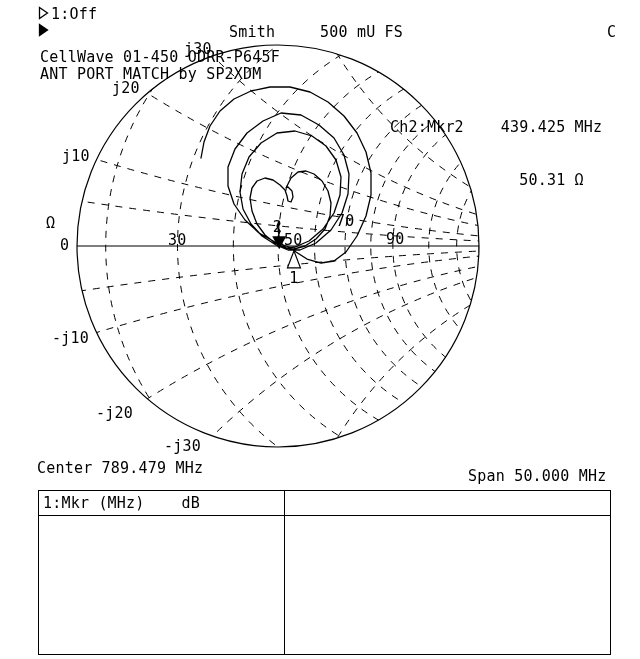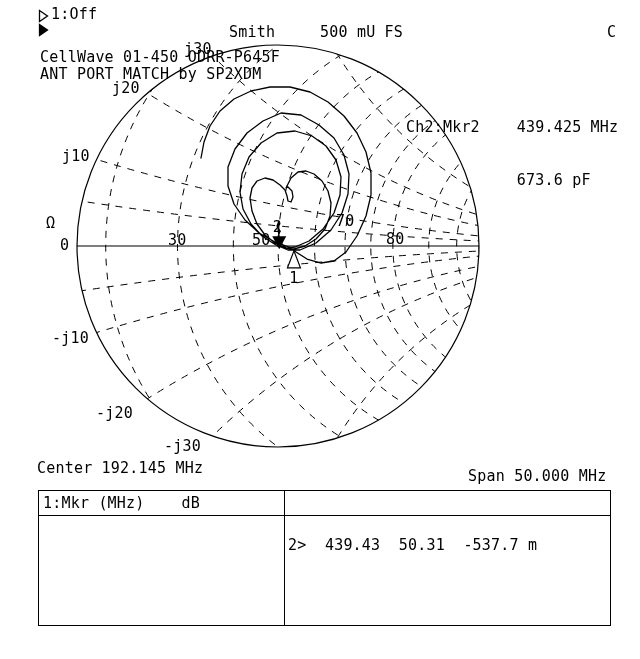--- a/index.html
+++ b/index.html
@@ -1,24 +1,24 @@
 <!DOCTYPE html>
 <html><head>
 <meta charset="utf-8">
 <style>
   html,body{margin:0;padding:0;}
   body{width:640px;height:659px;background:#ffffff;position:relative;overflow:hidden;}
   .t{position:absolute;font-family:"DejaVu Sans Mono",monospace;font-size:15px;line-height:17px;
      letter-spacing:.2px;color:#000;white-space:pre;}
-  .trace-row{display:flex;align-items:flex-end;gap:2px;}
+  .trace-row{display:flex;align-items:flex-start;gap:2px;}
   .tri-icon{display:inline-block;}
   #smith-svg{position:absolute;left:0;top:0;}
   .svgt{font-family:"DejaVu Sans Mono",monospace;font-size:15px;letter-spacing:.2px;fill:#000;}
-  .readout div{line-height:19px;margin-left:16px;}
-  .mtable{position:absolute;left:38px;top:490px;width:573px;height:136px;border:1px solid #000;box-sizing:border-box;}
+  .readout div{line-height:19px;}
+  .mtable{position:absolute;left:38px;top:490px;width:573px;height:165px;border:1px solid #000;box-sizing:border-box;}
   .mtable .vdiv{position:absolute;left:245px;top:0;bottom:0;width:1px;background:#000;}
   .mtable .hline{position:absolute;left:0;right:0;top:24px;height:1px;background:#000;}
   .mtable .cell{position:absolute;font-family:"DejaVu Sans Mono",monospace;font-size:15px;
      letter-spacing:.2px;line-height:19px;color:#000;white-space:pre;}
 </style>
 </head>
 <body>
 
 <svg id="smith-svg" width="640" height="659" viewBox="0 0 640 659">
     <defs>
@@ -72,37 +72,36 @@
 
 <span class="t" style="left:229px;top:24px">Smith</span>
 <span class="t" style="left:320px;top:24px">500 mU FS</span>
 <span class="t" style="left:607px;top:24px">C</span>
 
 <span class="t" style="left:40px;top:49px">CellWave 01-450 ODRR-P645F</span>
 <span class="t" style="left:40px;top:66px">ANT PORT MATCH by SP2XDM</span>
 
 <div class="t readout" style="left:390px;top:84px">
   <div>Ch2:Mkr2    439.425 MHz</div>
-  <div>            673.6 pF</div>
+  <div>              50.31 Ω</div>
 </div>
 
 <span class="t" style="left:184px;top:41px">j30</span>
 <span class="t" style="left:112px;top:80px">j20</span>
 <span class="t" style="left:62px;top:148px">j10</span>
 <span class="t" style="left:46px;top:215px">Ω</span>
 <span class="t" style="left:60px;top:237px">0</span>
 <span class="t" style="left:52px;top:330px">-j10</span>
 <span class="t" style="left:96px;top:405px">-j20</span>
 <span class="t" style="left:164px;top:438px">-j30</span>
 <span class="t" style="left:168px;top:232px">30</span>
-<span class="t" style="left:252px;top:232px">50</span>
+<span class="t" style="left:284px;top:232px">50</span>
 <span class="t" style="left:336px;top:213px">70</span>
-<span class="t" style="left:386px;top:231px">80</span>
+<span class="t" style="left:386px;top:231px">90</span>
 
-<span class="t" style="left:37px;top:460px">Center 192.145 MHz</span>
+<span class="t" style="left:37px;top:460px">Center 789.479 MHz</span>
 <span class="t" style="left:468px;top:468px">Span 50.000 MHz</span>
 
 <div class="mtable">
   <div class="vdiv"></div>
   <div class="hline"></div>
   <span class="cell" style="left:4px;top:3px">1:Mkr (MHz)    dB</span>
-  <span class="cell" style="left:249px;top:45px">2&gt;  439.43  50.31  -537.7 m</span>
 </div>
 
 </body></html>

